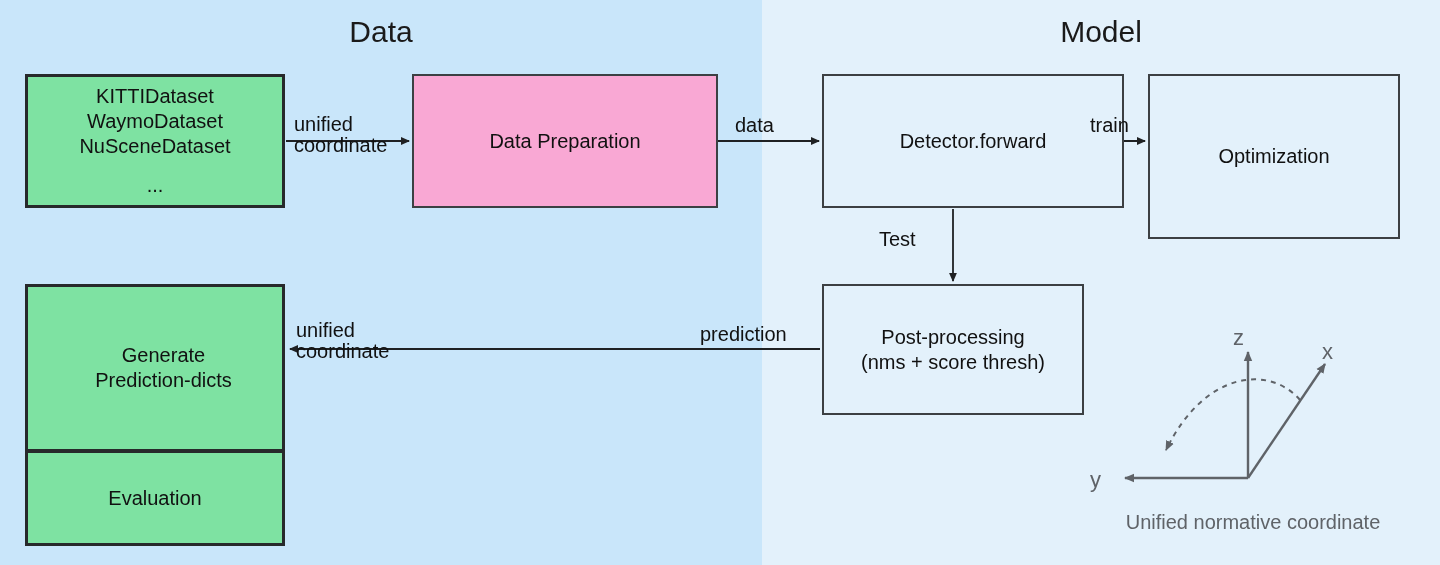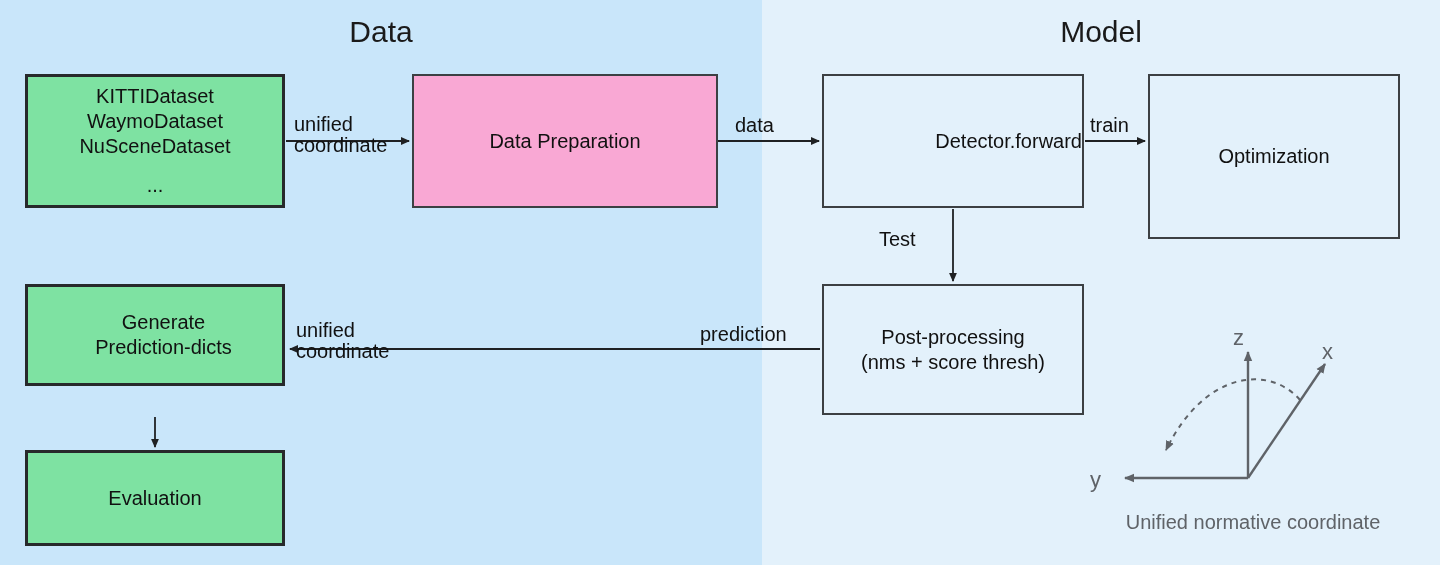--- a/index.html
+++ b/index.html
@@ -49,23 +49,23 @@
     border:2px solid #3c4043;
   }
   .node.plainRight{
     background:#e3f1fb;
     border:2px solid #3c4043;
   }
 
   
   #node-datasets      {left:25px;  top:74px;  width:260px; height:134px;}
   #node-dataprep      {left:412px; top:74px;  width:306px; height:134px;}
-  #node-detector      {left:822px; top:74px;  width:262px; height:134px;align-items:flex-end;}
+  #node-detector      {left:822px; top:74px;  width:302px; height:134px;}
   #node-optimization  {left:1148px;top:74px;  width:252px; height:165px;}
-  #node-predictdicts  {left:25px;  top:284px; width:260px; height:102px;padding-left:17px;}
+  #node-predictdicts  {left:25px;  top:284px; width:260px; height:168px;padding-left:17px;}
   #node-evaluation    {left:25px;  top:450px; width:260px; height:96px;}
   #node-postproc      {left:822px; top:284px; width:262px; height:131px;}
 
   .node .ln{display:block;}
   .node .dots{display:block;margin-top:14px;}
 
   
   .edge-label{
     position:absolute;
     font-size:20px;

